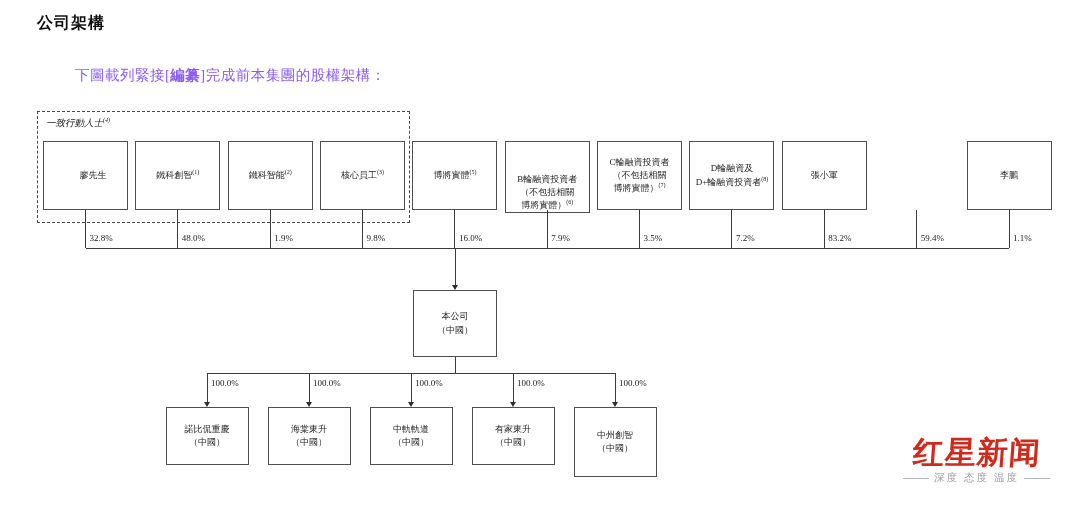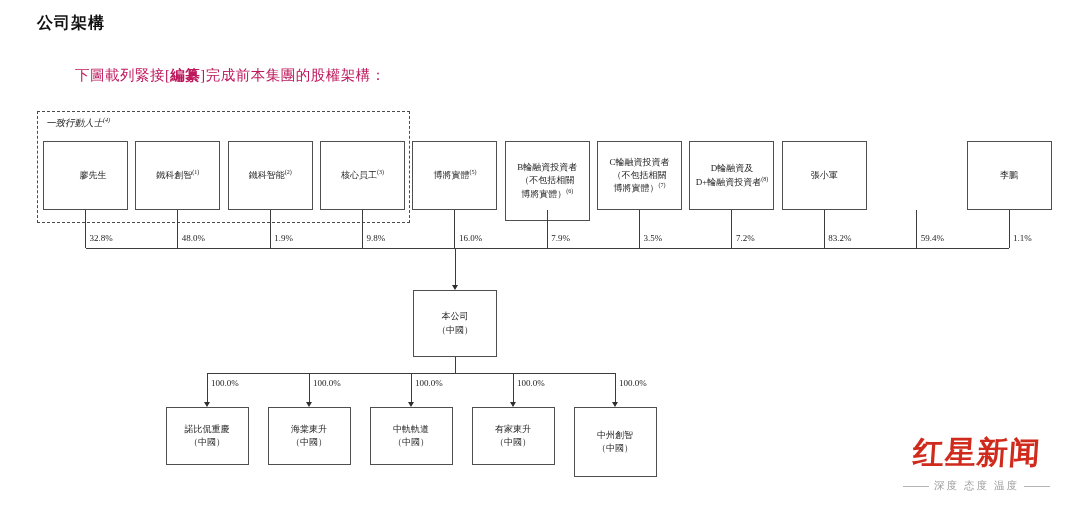--- a/index.html
+++ b/index.html
@@ -8,21 +8,21 @@
     position:relative; width:1067px; height:507px; background:#ffffff;
     font-family:"Liberation Serif", serif; color:#1c1c1c; overflow:hidden;
   }
   #doc-title {
     position:absolute; left:37px; top:13px;
     font-size:16px; font-weight:bold; letter-spacing:1px; color:#111;
     font-family:"Liberation Sans", sans-serif;
   }
   #doc-subtitle {
     position:absolute; left:75px; top:66px;
-    font-size:14.5px; color:#be185d; letter-spacing:0.5px;
+    font-size:14.5px; color:#8b5cf6; letter-spacing:0.5px;
   }
   #doc-subtitle .bold-seg { font-weight:bold; }
   #diagram { position:absolute; left:0; top:0; width:1067px; height:507px; }
   .box {
     position:absolute; border:1px solid #4f4f4f; background:#fff;
     display:flex; align-items:center; justify-content:center;
     text-align:center; font-size:9px; line-height:1.45; color:#222;
   }
   .box .inner { width:100%; padding:0 2px; }
   sup.fn { font-size:6px; vertical-align:super; line-height:0; }
@@ -41,21 +41,21 @@
   #watermark {
     position:absolute; right:8px; top:436px; width:165px;
     text-align:center; user-select:none;
   }
   #brand-text {
     font-size:31px; font-weight:900; letter-spacing:1px;
     transform:skewX(-4deg); display:inline-block;
     font-family:"Liberation Serif", serif; line-height:1.1;
   }
   #brand-tagline {
-    margin-top:9px; display:flex; align-items:center; justify-content:center;
+    margin-top:1px; display:flex; align-items:center; justify-content:center;
     gap:5px; color:#9b9b9b; font-size:10.5px; letter-spacing:2px;
     font-family:"Liberation Sans", sans-serif;
   }
   .tag-rule { display:inline-block; width:26px; height:0; border-top:1.5px solid #b5b5b5; }
 </style>
 </head>
 <body>
 
 <div id="page">
 
@@ -84,21 +84,21 @@
       <div class="box" style="left: 320.05px; top: 141px; width: 85px; height: 69px;">
         <div class="inner">核心員工<sup class="fn">(3)</sup></div>
       </div>
       <div class="line" style="left: 362.05px; top: 210px; width: 1px; height: 38px;"></div>
       <div class="pct" style="left: 366.55px; top: 233px;">9.8%</div>
       <div class="box" style="left: 412.4px; top: 141px; width: 85px; height: 69px;">
         <div class="inner">博將實體<sup class="fn">(5)</sup></div>
       </div>
       <div class="line" style="left: 454.4px; top: 210px; width: 1px; height: 38px;"></div>
       <div class="pct" style="left: 458.9px; top: 233px;">16.0%</div>
-      <div class="box" style="left: 504.75px; top: 141px; width: 85px; height: 80px;">
+      <div class="box" style="left: 504.75px; top: 141px; width: 85px; height: 72px; align-items: flex-end;">
         <div class="inner">B輪融資投資者<br>（不包括相關<br>博將實體）<sup class="fn">(6)</sup></div>
       </div>
       <div class="line" style="left: 546.75px; top: 210px; width: 1px; height: 38px;"></div>
       <div class="pct" style="left: 551.25px; top: 233px;">7.9%</div>
       <div class="box" style="left: 597.1px; top: 141px; width: 85px; height: 69px;">
         <div class="inner">C輪融資投資者<br>（不包括相關<br>博將實體）<sup class="fn">(7)</sup></div>
       </div>
       <div class="line" style="left: 639.1px; top: 210px; width: 1px; height: 38px;"></div>
       <div class="pct" style="left: 643.6px; top: 233px;">3.5%</div>
       <div class="box" style="left: 689.45px; top: 141px; width: 85px; height: 69px;">

